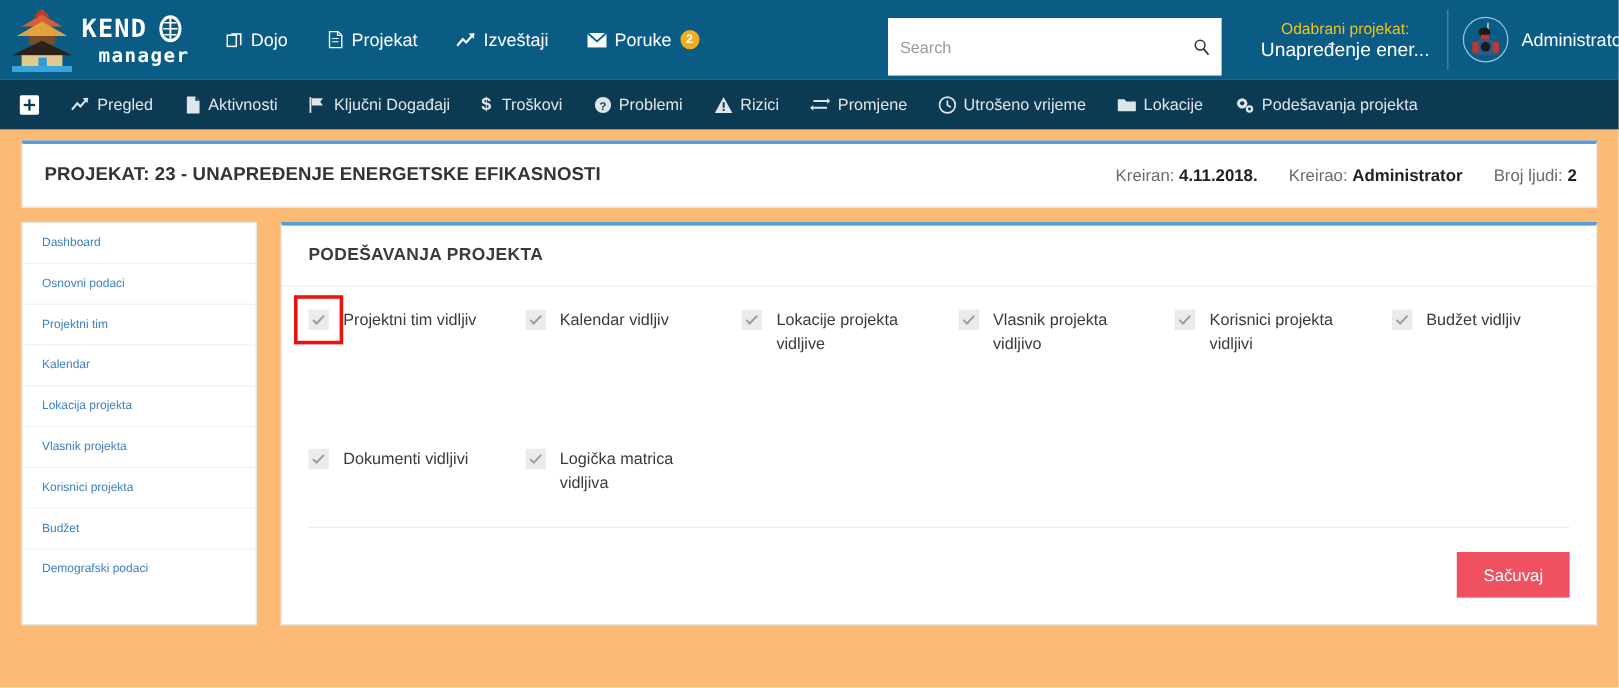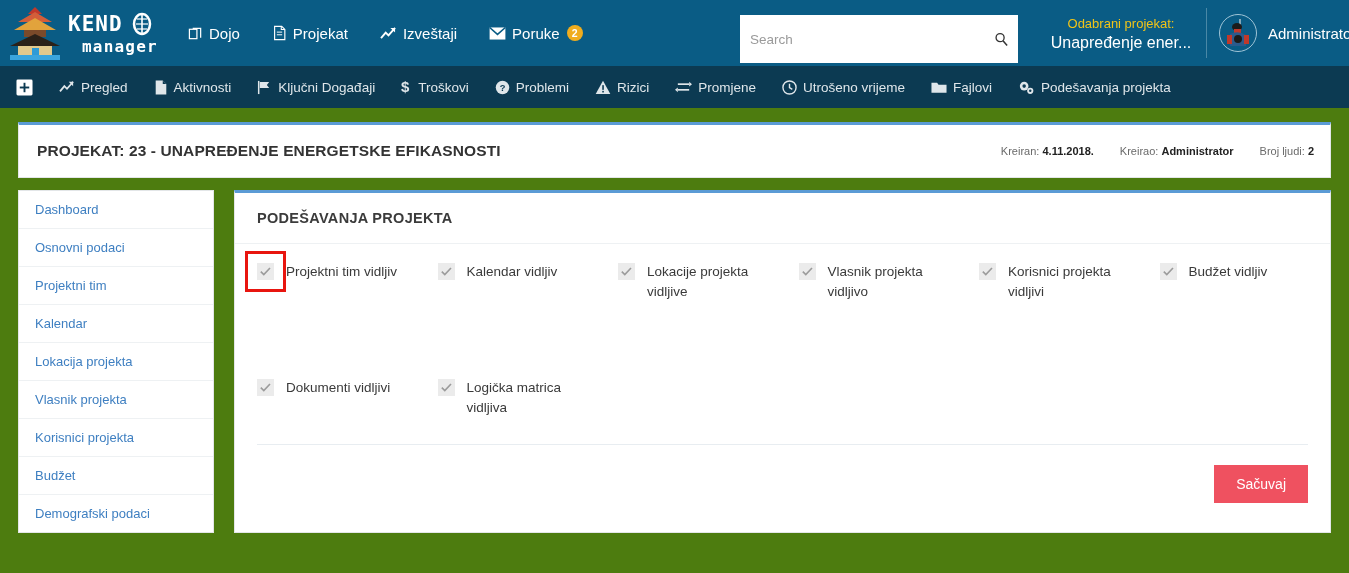--- a/index.html
+++ b/index.html
@@ -118,22 +118,22 @@
     font-size: 13.5px;
     text-decoration: none;
     margin-right: 26px;
     cursor: pointer;
     white-space: nowrap;
   }
   .subnav-link .ico { margin-right: 6px; display:flex; align-items:center; }
 
   
   .page {
-    background: #4d7c0f;
-    padding: 14px 18px 0 18px;
+    background: #fdba74;
+    padding: 9px 18px 0 18px;
     height: calc(573px - 108px);
   }
 
   .project-header {
     background: #ffffff;
     border: 1px solid #e3e6e8;
     border-top: 3px solid #5b9bd5;
     height: 56px;
     display: flex; align-items: center;
     padding: 0 18px;
@@ -144,36 +144,36 @@
     font-weight: bold;
     color: #333333;
     letter-spacing: 0.1px;
   }
   .project-meta {
     position: absolute; right: 16px; top: 50%;
     transform: translateY(-50%);
     display: flex; align-items: center;
     gap: 26px;
   }
-  .meta-item { font-size: 11px; color: #6a6a6a; white-space: nowrap; }
+  .meta-item { font-size: 14px; color: #6a6a6a; white-space: nowrap; }
   .meta-item b { color: #222; }
 
   .columns { display: flex; margin-top: 12px; }
 
   
   .sidebar {
     width: 196px;
     background: #ffffff;
     border: 1px solid #e3e6e8;
     flex: none;
   }
   .side-item {
     display: block;
     padding: 11px 0 11px 16px;
-    font-size: 13px;
+    font-size: 10px;
     color: #3e7fc1;
     text-decoration: none;
     border-bottom: 1px solid #eef1f3;
     cursor: pointer;
     white-space: nowrap;
   }
   .side-item:last-child { border-bottom: none; }
 
   
   .panel {
@@ -450,21 +450,21 @@
     </span>
     <span>Utrošeno vrijeme</span>
   </a>
 
   <a class="subnav-link">
     <span class="ico">
       <svg width="16" height="14" viewBox="0 0 17 14">
           <path d="M0.5 2.5h6l1.5 2h8.5v8.5H0.5z" fill="#dfe6ea"></path>
         </svg>
     </span>
-    <span>Fajlovi</span>
+    <span>Lokacije</span>
   </a>
 
   <a class="subnav-link">
     <span class="ico">
       <svg width="17" height="15" viewBox="0 0 18 16">
         <circle cx="6.5" cy="6.5" r="4.6" fill="#dfe6ea"></circle>
           <circle cx="6.5" cy="6.5" r="1.9" fill="#0c3a52"></circle>
         <circle cx="13" cy="11.5" r="3.3" fill="#dfe6ea"></circle>
           <circle cx="13" cy="11.5" r="1.3" fill="#0c3a52"></circle>
       </svg>

